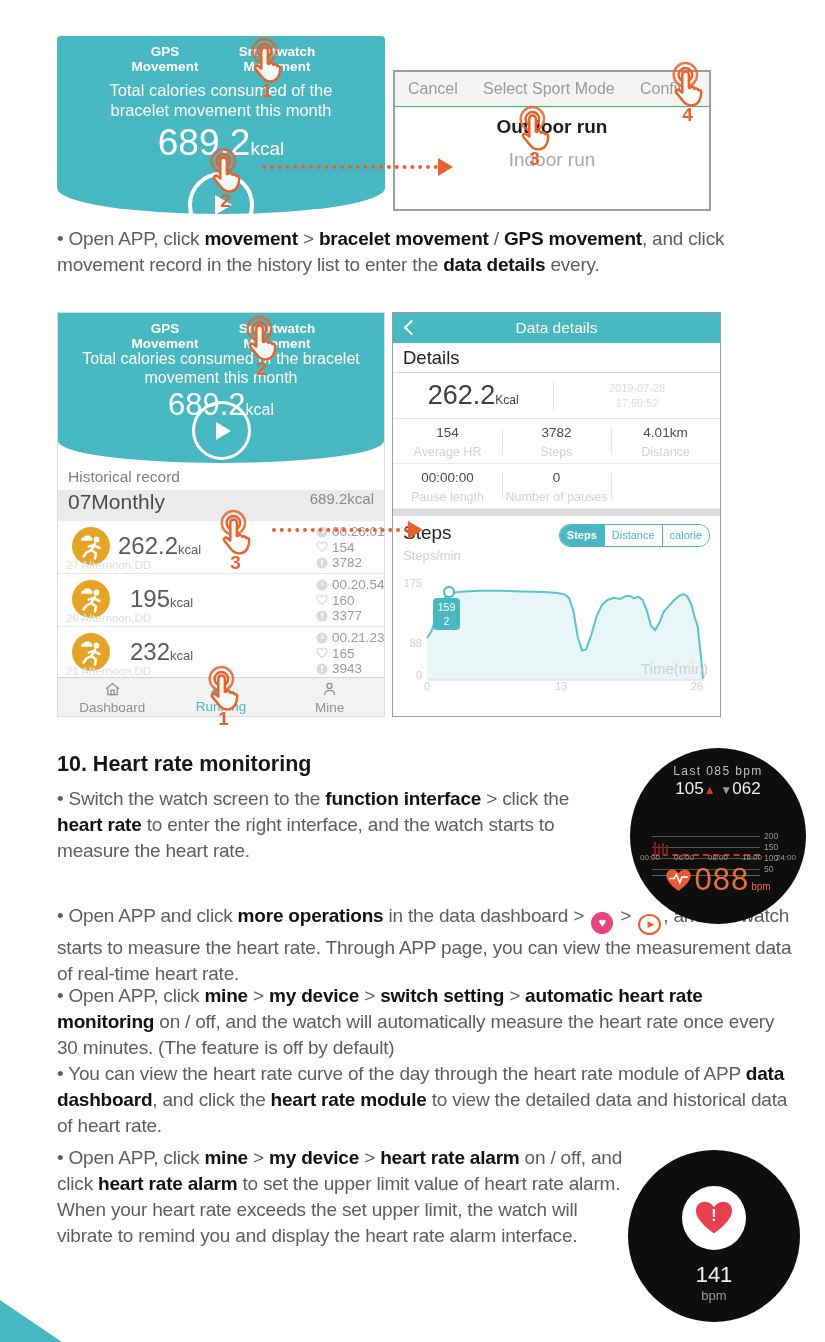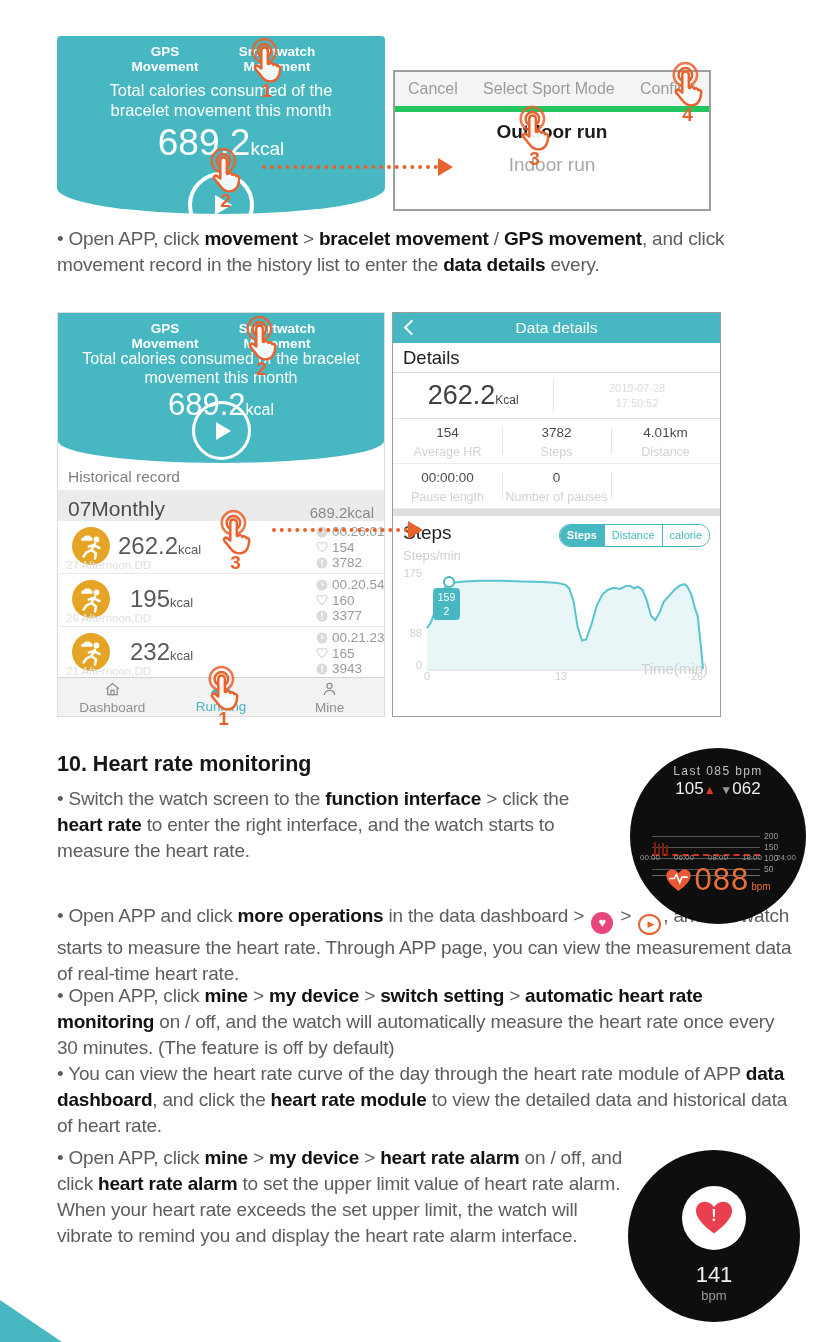--- a/index.html
+++ b/index.html
@@ -32,39 +32,39 @@
   .p1 .val{position:absolute;top:86px;left:0;width:100%;text-align:center;font-size:37px;}
   .unit{font-size:19px;}
   .play{position:absolute;border:4px solid #fff;border-radius:50%;
         display:flex;align-items:center;justify-content:center;}
   .p1 .play{left:131px;top:136px;width:58px;height:58px;}
   .tri{width:0;height:0;border-left:17px solid #fff;border-top:10px solid transparent;
        border-bottom:10px solid transparent;margin-left:5px;}
   
   .dlg{position:absolute;left:393px;top:70px;width:318px;height:141px;background:#fff;
        border:2px solid #9e9e9e;box-sizing:border-box;}
-  .dlg-hd{height:34px;background:#f4f4f4;border-bottom:6px solid #22c55e;display:flex;
+  .dlg-hd{height:34px;background:#f4f4f4;border-bottom:1px solid #22c55e;display:flex;
           align-items:center;justify-content:space-between;padding:0 13px;color:#9a9a9a;font-size:16px;}
   .dlg-opt{height:33px;display:flex;align-items:center;justify-content:center;
            font-size:19px;color:#a8a8a8;}
   .dlg-opt.active{color:#1c1c1c;font-weight:600;}
   
   .phoneL{position:absolute;left:57px;top:312px;width:328px;height:405px;background:#fff;
           border:1px solid #dcdcdc;box-sizing:border-box;}
   .pl-hd{position:absolute;top:0;left:0;right:0;height:150px;background:#47b8c2;color:#fff;
          border-radius:0 0 50% 50%/0 0 22px 22px;}
   .pl-hd .ttl{position:absolute;top:36px;left:7px;width:312px;text-align:center;font-size:16px;line-height:1.2;}
   .pl-hd .val{position:absolute;top:74px;left:0;width:100%;text-align:center;font-size:31px;}
   .pl-hd .unit{font-size:16px;}
   .pl-hd .play{left:134px;top:88px;width:53px;height:53px;border-width:3.5px;}
   .pl-hd .tri{border-left-width:15px;border-top-width:9px;border-bottom-width:9px;margin-left:4px;}
   .hist-lbl{position:absolute;top:150px;left:0;right:16px;height:27px;line-height:27px;padding-left:10px;
             color:#7f7f7f;font-size:15.5px;border-bottom:1px solid #e6e6e6;}
   .month{position:absolute;top:177px;left:0;right:0;height:31px;background:#ebebeb;display:flex;
-         align-items:flex-end;justify-content:space-between;padding:0 10px;box-sizing:border-box;}
+         align-items:flex-start;justify-content:space-between;padding:0 10px;box-sizing:border-box;}
   .month .m1{font-size:21px;color:#4c4c4c;}
   .month .m2{font-size:15px;color:#8a8a8a;}
   .rows{position:absolute;top:208px;left:0;right:0;}
   .hrow{position:relative;height:52px;border-bottom:1px solid #e8e8e8;}
   .ric{position:absolute;left:14px;top:6px;width:38px;height:38px;background:#e6a426;border-radius:50%;}
   .ric svg{width:38px;height:38px;display:block;}
   .kc{position:absolute;left:60px;top:11px;font-size:24px;color:#5a5a5a;}
   .kc .ku{font-size:13px;}
   .dt{position:absolute;left:8px;bottom:2px;font-size:11.5px;color:#dedede;}
   .rc{position:absolute;left:258px;top:3px;width:70px;color:#9a9a9a;font-size:13.5px;}
@@ -100,21 +100,21 @@
   .gcell.dv::before{content:'';position:absolute;left:0;top:9px;bottom:9px;width:1px;background:#e2e2e2;}
   .gbar{height:7px;background:#dedede;}
   .steps{position:relative;height:158px;padding:6px 10px 0;}
   .st-hd{display:flex;justify-content:space-between;align-items:flex-start;}
   .st-title{font-size:19px;color:#222;}
   .toggle{display:flex;border:1.5px solid #47b8c2;border-radius:11px;overflow:hidden;height:21px;margin-top:2px;}
   .tg{padding:0 7px;font-size:11px;line-height:21px;color:#47b8c2;background:#fff;white-space:nowrap;}
   .tg.active{background:#47b8c2;color:#fff;font-weight:700;}
   .tg + .tg{border-left:1.5px solid #47b8c2;}
   .st-ylab{font-size:13px;color:#cfcfcf;margin-top:1px;}
-  .chartwrap{position:relative;margin-top:8px;width:306px;height:112px;text-decoration:underline;}
+  .chartwrap{position:relative;margin-top:18px;width:306px;height:112px;text-decoration:underline;}
   .yt{position:absolute;left:0;width:19px;text-align:right;font-size:11px;color:#cfcfcf;}
   .xt{position:absolute;top:99px;font-size:11px;color:#cfcfcf;}
   .timelab{position:absolute;right:12px;bottom:3px;font-size:15px;color:#cfcfcf;}
   .mk{position:absolute;left:40px;top:5px;width:8px;height:8px;border:2px solid #47b8c2;
       background:#fff;border-radius:50%;}
   .tip{position:absolute;left:30px;top:17px;width:27px;height:32px;background:#47b8c2;border-radius:4px;
        color:#fff;font-size:10.5px;line-height:1.35;display:flex;flex-direction:column;
        align-items:center;justify-content:center;}
   
   .h2{position:absolute;left:57px;top:752px;font-size:21.5px;font-weight:700;color:#161616;}

